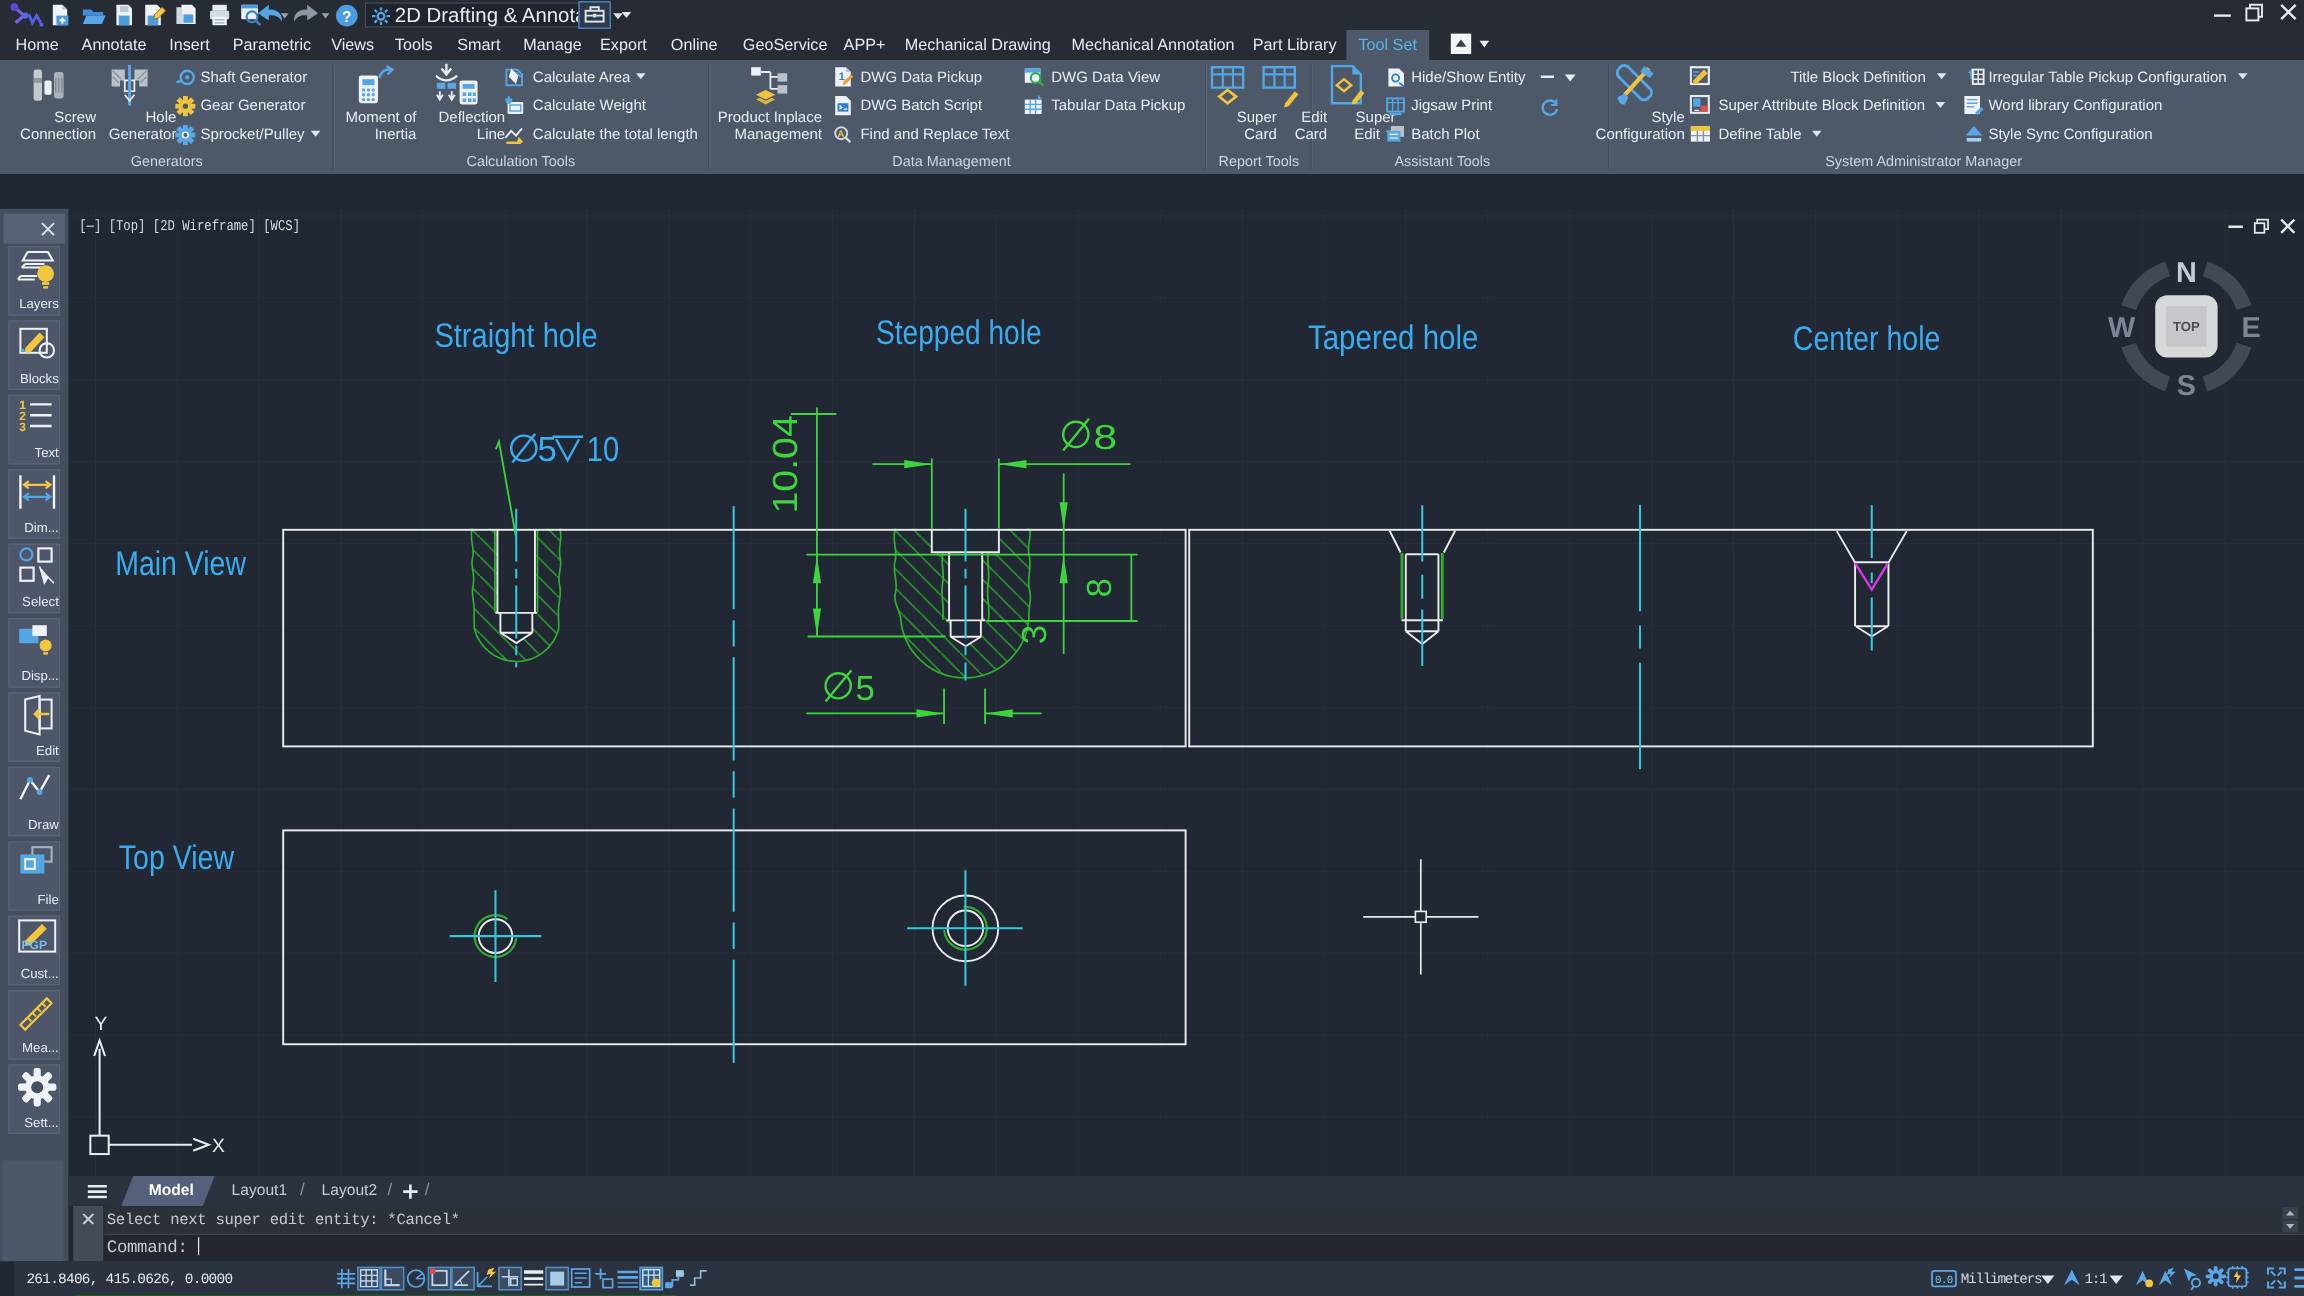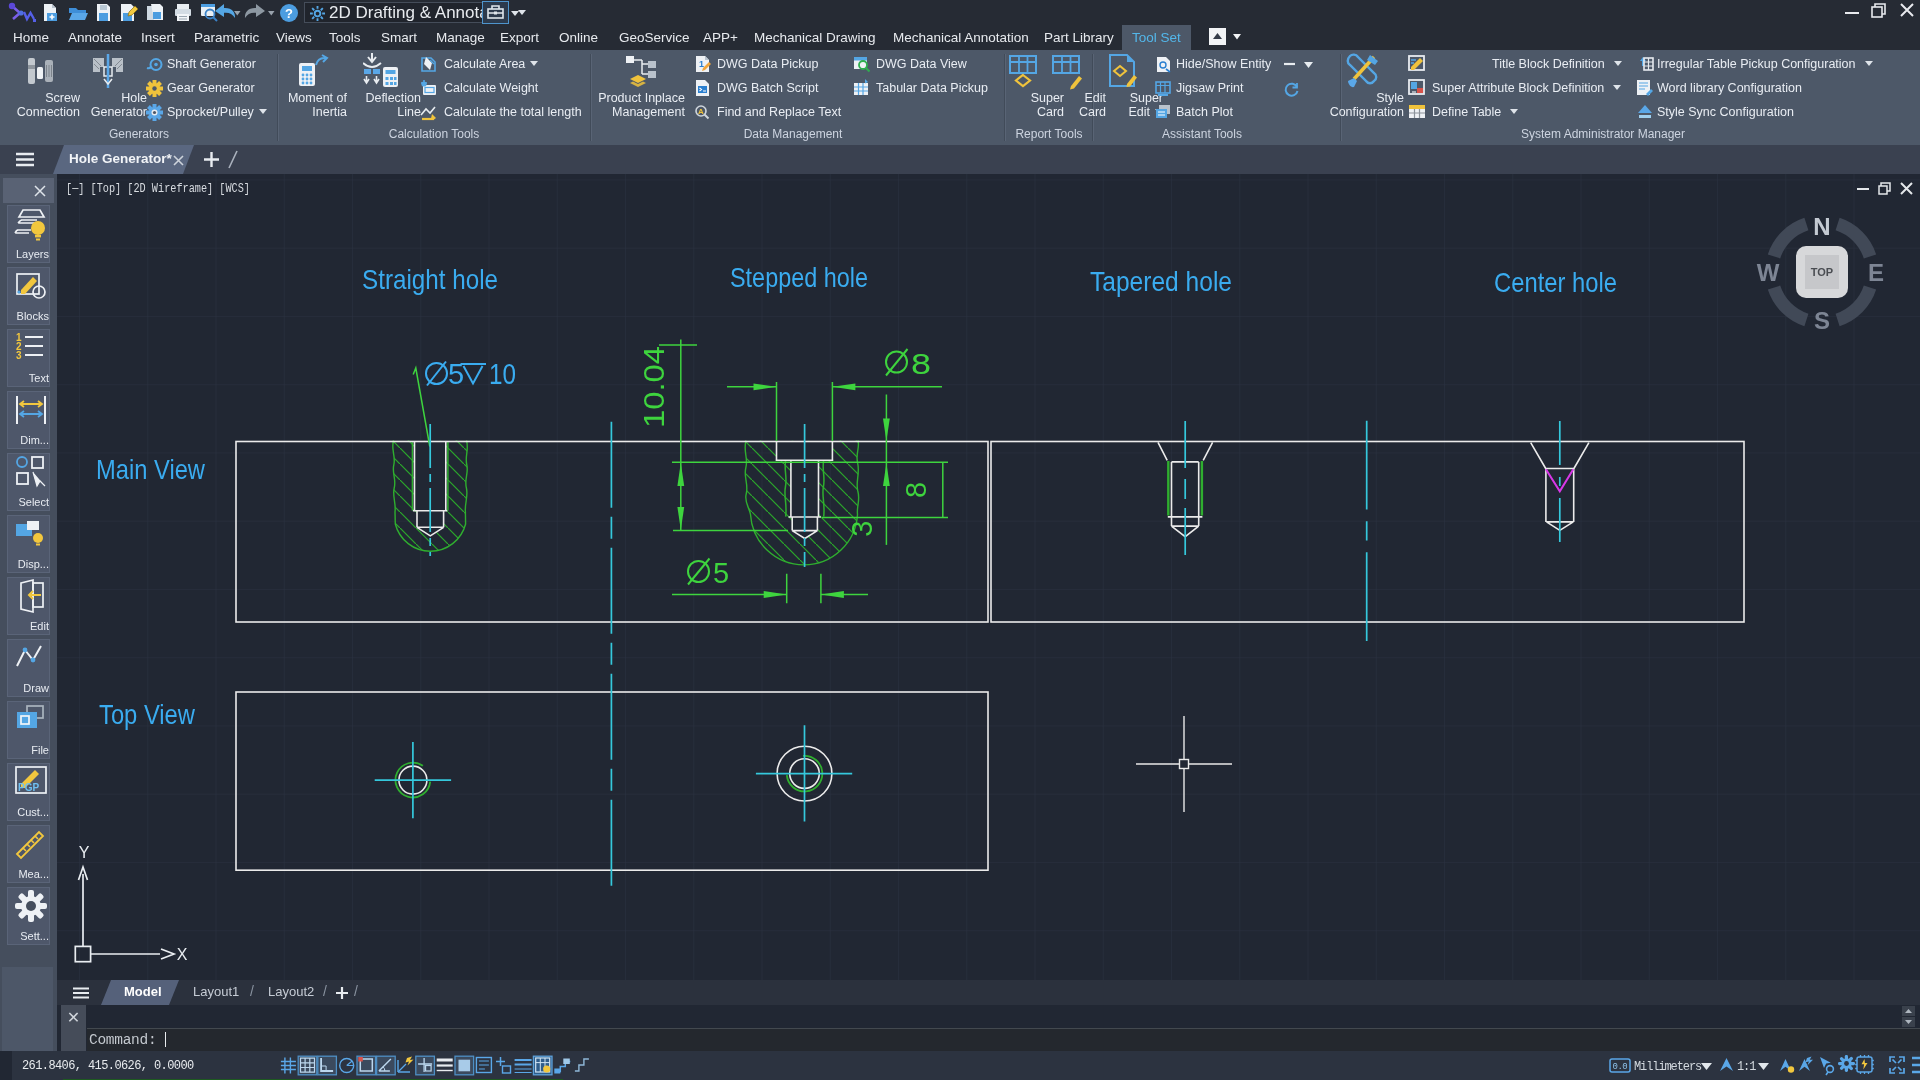--- a/index.html
+++ b/index.html
@@ -402,36 +402,20 @@
         <rect x="1" y="1" width="13" height="15" fill="#eef1f5"></rect>
         <path d="M3 4 h9 M3 7 h9 M3 10 h6" stroke="#54a6e4" stroke-width="1.2"></path>
         <path d="M10 15 l5 -5 l2 2 l-5 5 z" fill="#54a6e4"></path>
       </svg>
     <div class="srow" style="left:1657px;top:30px">Word library Configuration</div>
     <svg class="abs" style="left:1636px;top:53px" width="19" height="18" viewBox="0 0 19 18">
         <path d="M9 2 l7 8 h-14 z" fill="#5aa7e8"></path>
         <rect x="3" y="12" width="12" height="3" fill="#9fd0f0"></rect>
       </svg>
     <div class="srow" style="left:1657px;top:54px">Style Sync Configuration</div>
-  </div>
-  <div id="docbar" class="abs">
-    <svg class="abs" style="left:16px;top:7px" width="20" height="15" viewBox="0 0 20 15">
-        <path d="M0 2 h18 M0 7.5 h18 M0 13 h18" stroke="#e8ecf0" stroke-width="2.6"></path>
-      </svg>
-    <div class="abs" style="left:53px;top:0;width:141px;height:29px;background:#5a6780;clip-path:polygon(11px 0,100% 0,calc(100% - 11px) 100%,0 100%);"></div>
-    <div class="abs" style="left:69px;top:6px;font-size:13.5px;font-weight:bold;color:#f2f4f7;">Hole Generator*</div>
-    <svg class="abs" style="left:173px;top:10px" width="11" height="11" viewBox="0 0 11 11">
-        <path d="M1 1 l9 9 M10 1 l-9 9" stroke="#cdd3db" stroke-width="1.6"></path>
-      </svg>
-    <svg class="abs" style="left:203px;top:6px" width="17" height="17" viewBox="0 0 17 17">
-        <path d="M8.5 1 v15 M1 8.5 h15" stroke="#e8ecf0" stroke-width="2.4"></path>
-      </svg>
-    <svg class="abs" style="left:227px;top:5px" width="12" height="19" viewBox="0 0 12 19">
-        <path d="M10 1 L2 18" stroke="#aab2bd" stroke-width="1.6"></path>
-      </svg>
   </div>
   <div id="canvas" class="abs">
   <svg width="1863" height="806" viewBox="57 174 1863 806" font-family="Liberation Sans,sans-serif">
     <defs>
       <pattern id="grid" patternUnits="userSpaceOnUse" x="11.75" y="43.95" width="68.25" height="68.25">
         <path d="M68.25 0 V68.25 M0 68.25 H68.25" stroke="#2b3242" stroke-width="1" fill="none"></path>
       </pattern>
       <pattern id="hatch" patternUnits="userSpaceOnUse" width="16" height="16">
         <path d="M-2 -2 L18 18" stroke="#2aa82a" stroke-width="1.2"></path>
       </pattern>
@@ -685,20 +669,23 @@
     <div class="abs" style="left:266px;top:3px;font-size:14px;color:#8a93a0;">/</div>
     <svg class="abs" style="left:278px;top:6px" width="14" height="14" viewBox="0 0 14 14">
         <path d="M7 1 v12 M1 7 h12" stroke="#e8ecf0" stroke-width="2.2"></path>
       </svg>
     <div class="abs" style="left:297px;top:3px;font-size:14px;color:#8a93a0;">/</div>
   </div>
   <div id="sidefoot" class="abs"></div>
   <div id="cmdx" class="abs">
       <span style="display:block;margin-top:3px">✕</span>
     </div>
+  <div id="cmd1" class="abs">
+      <div class="cmdtext">Select next super edit entity: *Cancel*</div>
+    </div>
   <div id="cmd2" class="abs">
       <div class="cmdtext" style="font-size:14.5px">Command: <span style="display:inline-block;width:1.5px;height:15px;background:#e8ebee;vertical-align:-3px"></span></div>
     </div>
   <div id="statusbar" class="abs">
       <div id="coords">261.8406, 415.0626, 0.0000</div>
     <svg class="abs" style="left:257px;top:0" width="335" height="29" viewBox="0 0 335 29">
       <g stroke="#5aa7e8" stroke-width="1.4" fill="none" transform="translate(10.9,6.5)">
           <path d="M5 0 v16 M10.5 0 v16 M1 4 h15 M1 8 h15 M1 12 h15"></path>
         </g>
       <rect x="29.2" y="5.2" width="18.6" height="18.6" fill="#3b4a5e" stroke="#4e8fc4" stroke-width="1.3"></rect>

